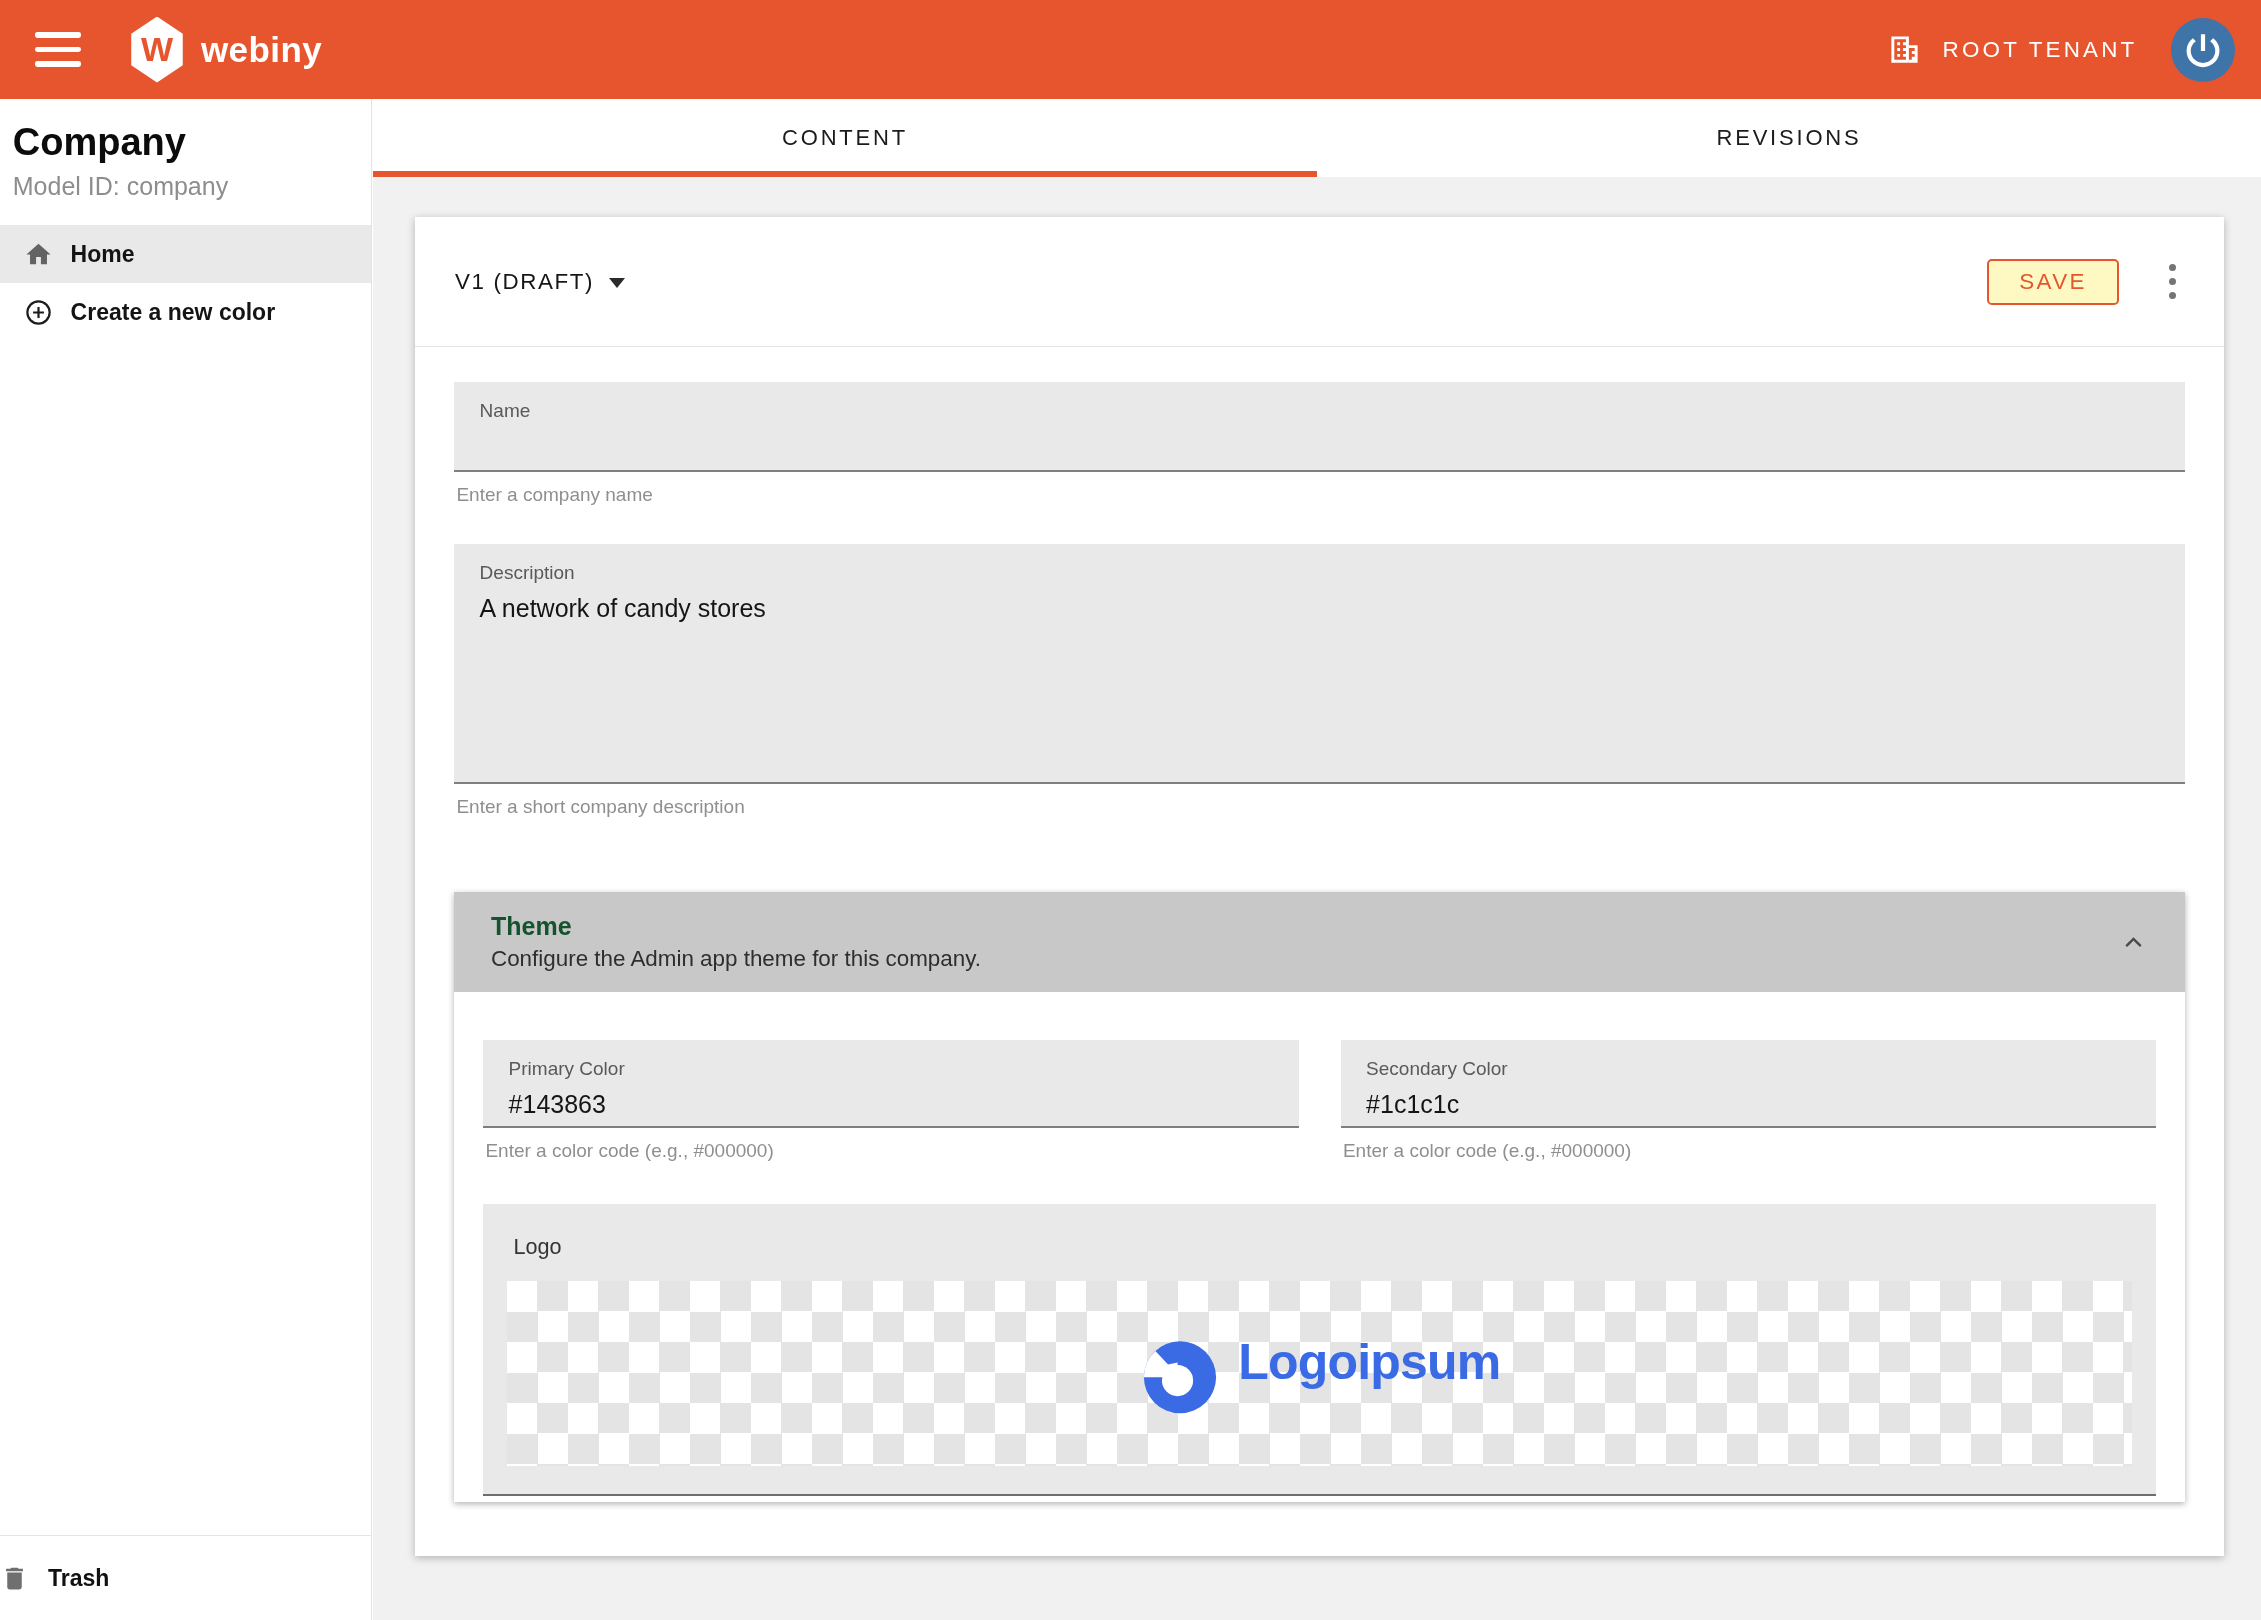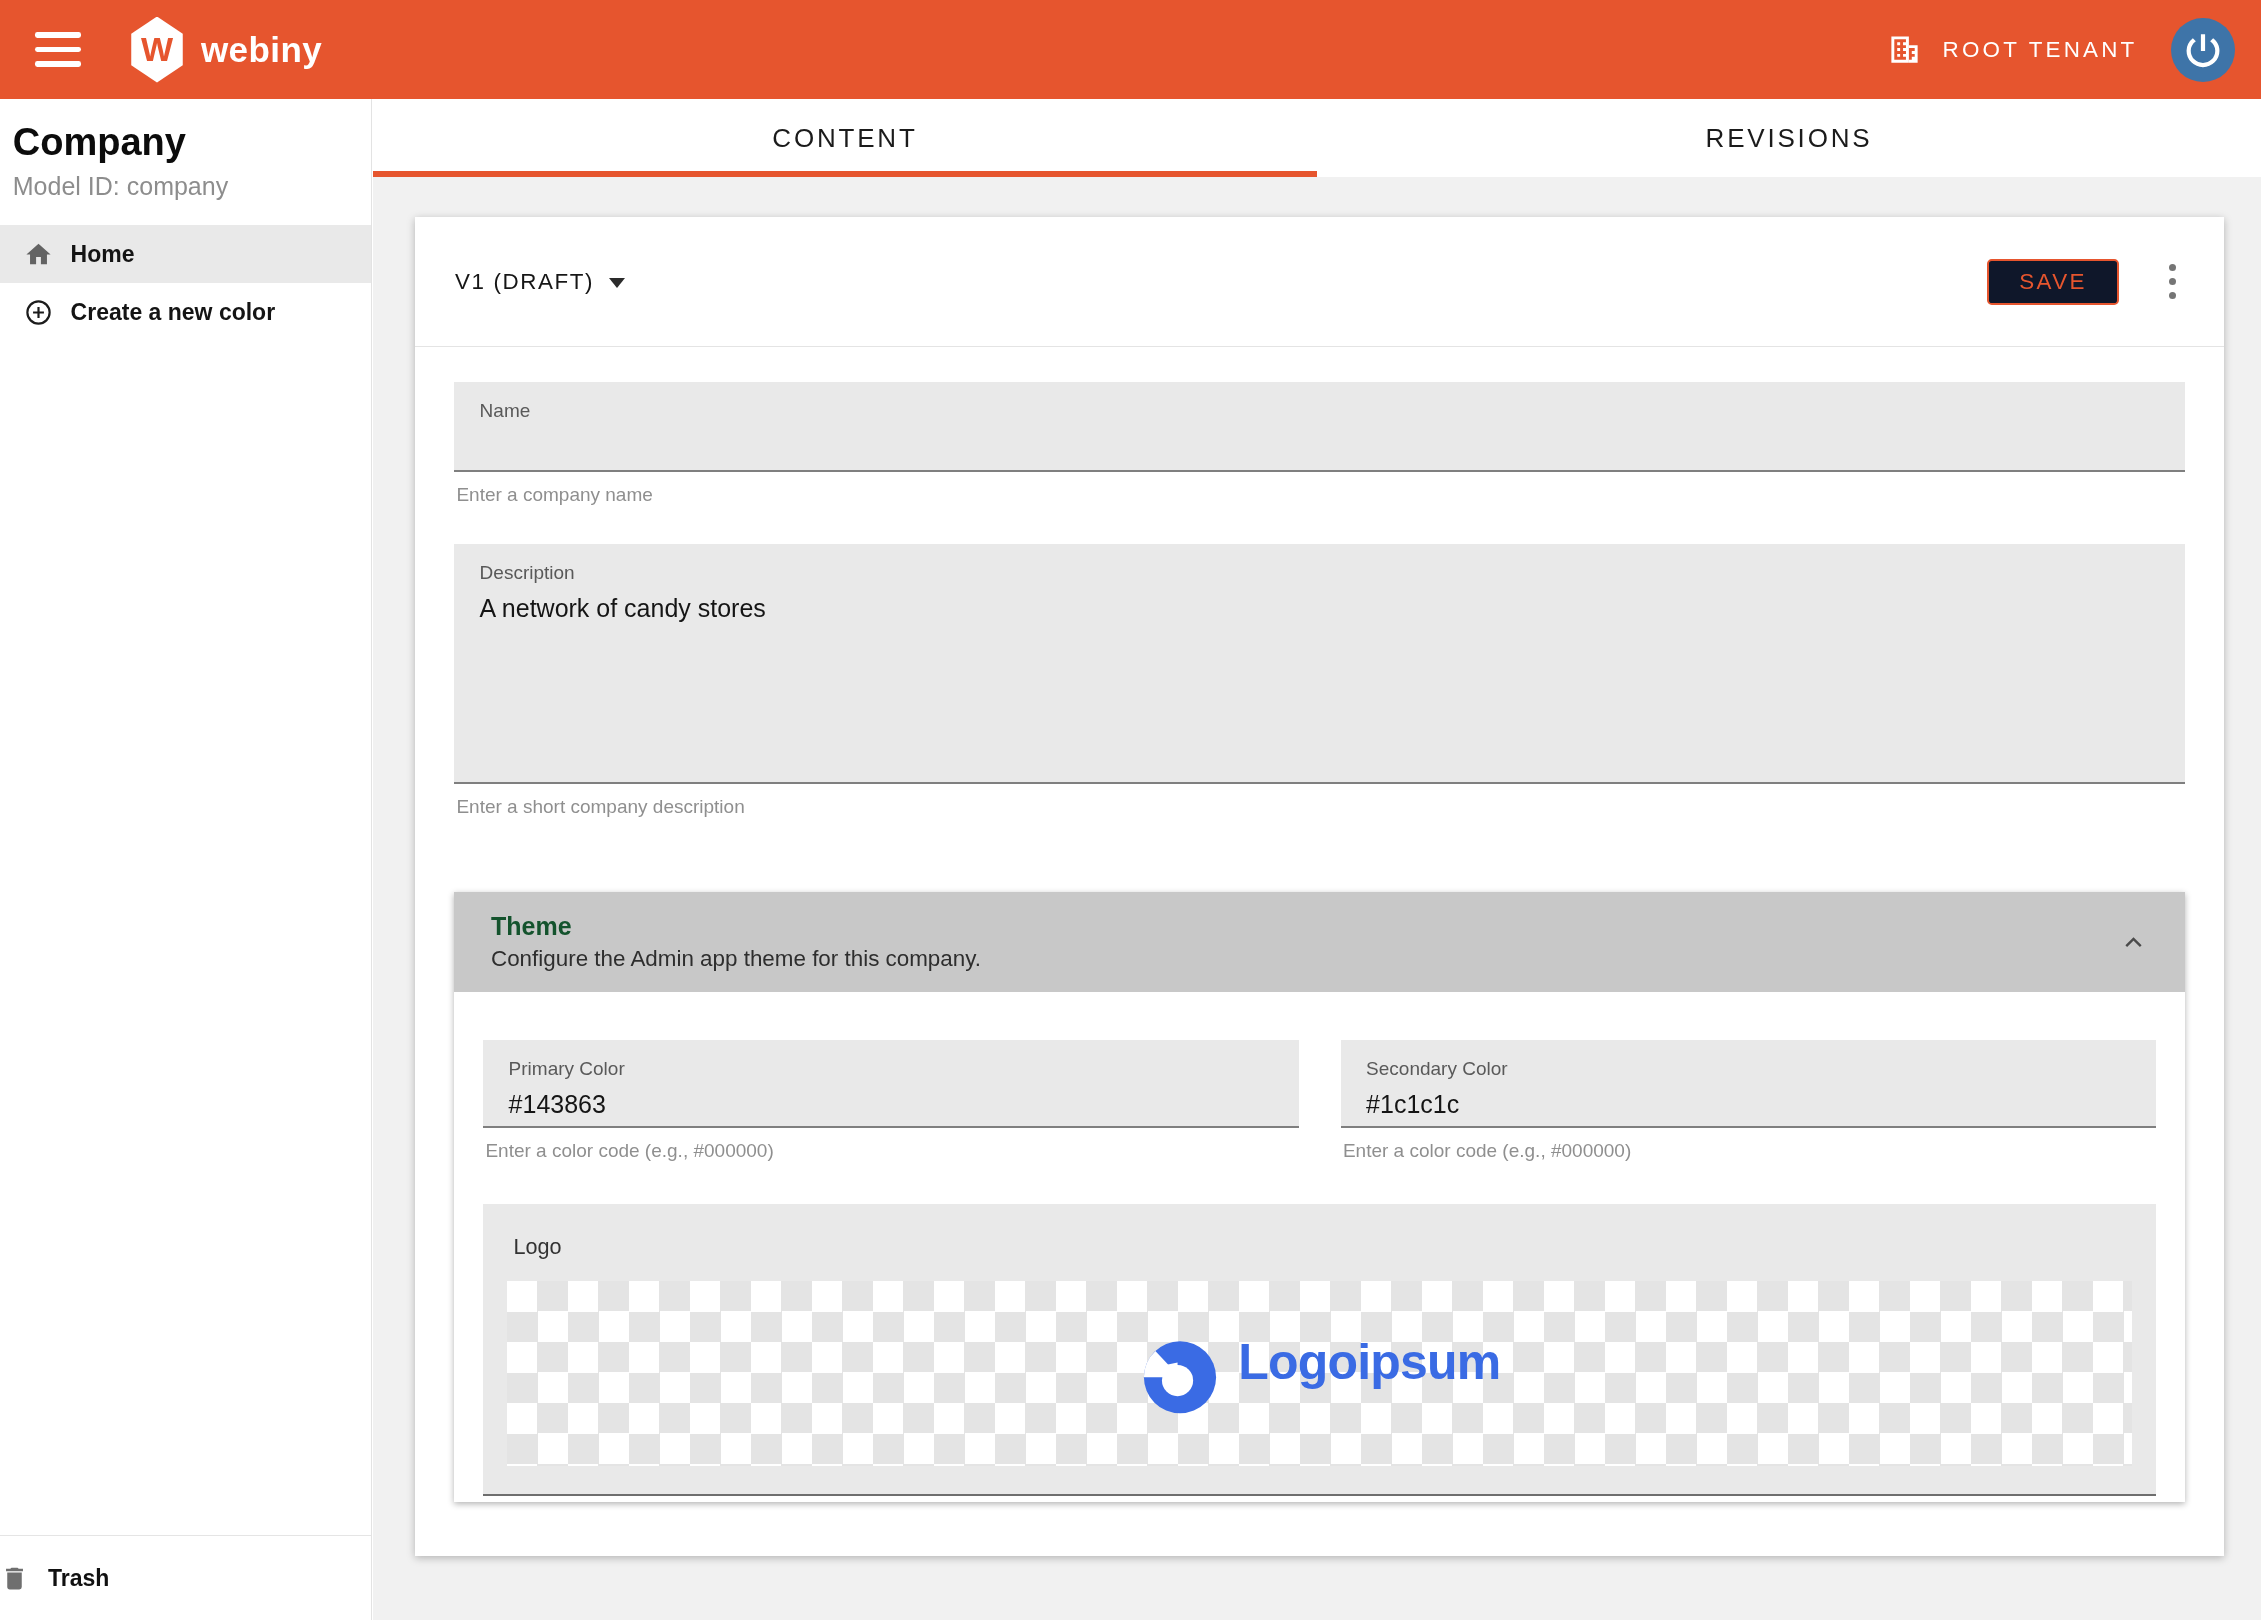--- a/index.html
+++ b/index.html
@@ -38,33 +38,33 @@
   .nav-label { font-size:23px; font-weight:700; color:#141414; margin-left:17.6px; }
   .trash-section { position:absolute; bottom:0; left:0; right:0; height:85px; border-top:1.6px solid #e5e5e5;
                    display:flex; align-items:center; cursor:pointer; background:#fff; }
   .trash-section svg { width:29px; height:29px; }
   .trash-label { font-size:23px; font-weight:600; color:#111; margin-left:19px; }
 
   
   .main { position:absolute; top:99px; left:373px; right:0; bottom:0; background:#f1f1f1; }
   .tabbar { position:relative; height:78px; background:#fff; display:flex; }
   .tab { flex:1; display:flex; align-items:center; justify-content:center; cursor:pointer;
-         font-size:26px; letter-spacing:2.8px; color:#1b1b1b; }
+         font-size:22px; letter-spacing:2.8px; color:#1b1b1b; }
   .tab-underline { position:absolute; left:0; bottom:0; width:50%; height:5.6px; background:#e6552e; }
 
   
   .card { position:absolute; left:42px; top:118px; width:1809px; height:1339px; background:#fff;
           box-shadow:0 2.4px 8px rgba(0,0,0,.26); }
   .card-top { height:130px; border-bottom:1.6px solid #e4e4e4; display:flex; align-items:center; padding:0 40px; }
   .version { display:flex; align-items:center; cursor:pointer; }
   .version-label { font-size:22.4px; letter-spacing:1.6px; color:#161616; }
   .caret { width:0; height:0; border-left:8.8px solid transparent; border-right:8.8px solid transparent;
            border-top:10.4px solid #2b2b2b; margin-left:14.4px; margin-top:3.2px; }
   .top-actions { margin-left:auto; display:flex; align-items:center; }
-  .save-btn { border:2.4px solid #e6552e; border-radius:4.8px; background:#0f172a; color:#e6552e;
+  .save-btn { border:2.4px solid #e6552e; border-radius:4.8px; background:#fef9c3; color:#e6552e;
               font-size:22.4px; letter-spacing:2.4px; padding:8px 30px; cursor:pointer;
               font-family:"Liberation Sans", sans-serif; }
   .kebab { margin-left:42px; display:flex; flex-direction:column; gap:7.2px; padding:8px; cursor:pointer; }
   .kebab i { width:7.2px; height:7.2px; border-radius:50%; background:#757575; }
 
   .card-body { padding:0 39px; }
   .field-group { margin-top:35px; }
   .field { background:#e9e9e9; border-bottom:2.4px solid #7f7f7f; padding:17.6px 25.6px 0 25.6px; cursor:text; }
   .field-label { font-size:19px; color:#595959; }
   .field-value { font-size:25px; color:#151515; margin-top:10.4px; }

